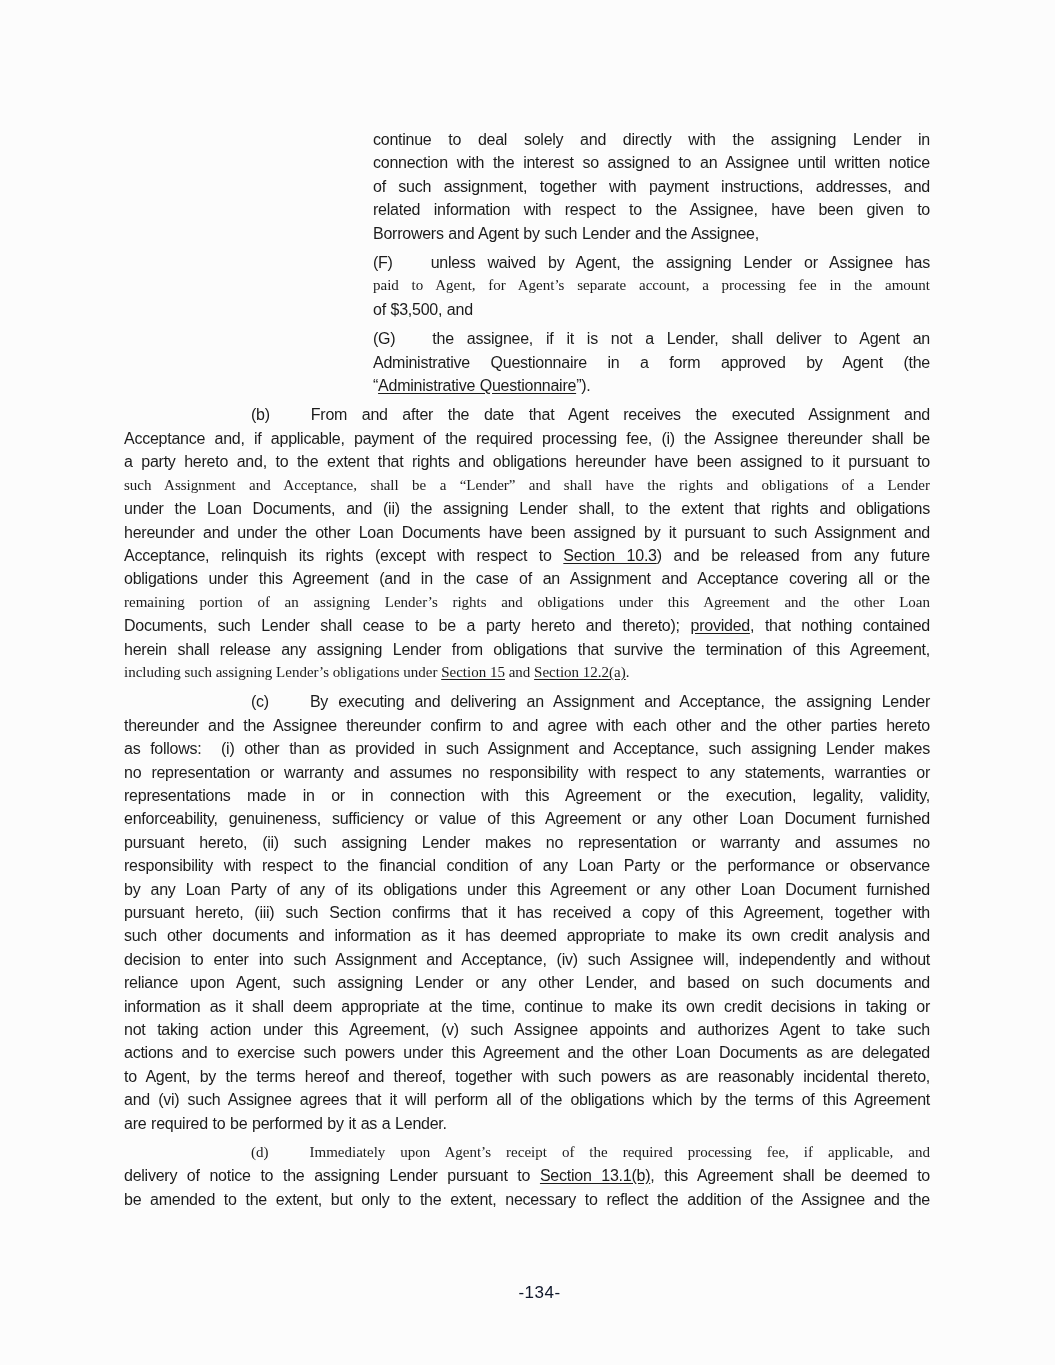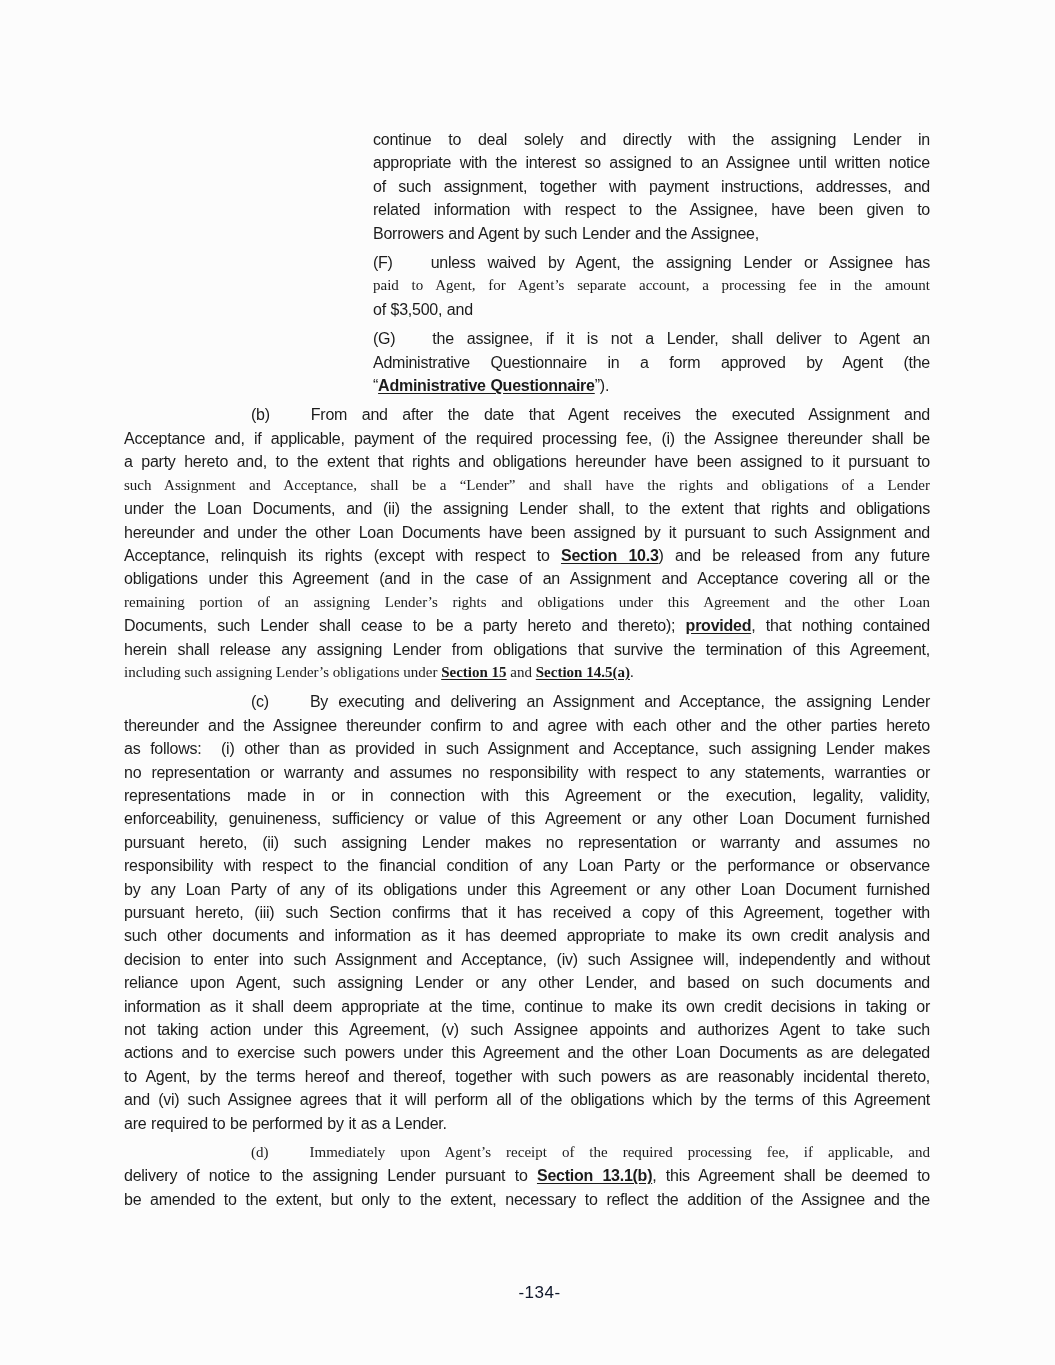--- a/index.html
+++ b/index.html
@@ -34,39 +34,39 @@
     text-align-last: justify;
   }
   .line.left-last { text-align-last: left; }
   .line.serif {
     font-family: "Liberation Serif", serif;
     font-size: 15px;
     letter-spacing: 0;
     word-spacing: 0;
   }
   .seg { white-space: normal; }
-  .seg.u { text-decoration: underline; text-underline-offset: 2px; font-weight: bold; }
+  .seg.u { text-decoration: underline; text-underline-offset: 2px; }
   .gap { display: inline-block; height: 1px; }
   .page-number {
     position: absolute;
     left: 0; top: 1283px; width: 100%;
     text-align: center;
     font-size: 17px;
     letter-spacing: 0.5px;
     color: #0f172a;
   }
 </style>
 </head>
 <body>
 
 <div class="page">
   <div class="content">
       <div class="block sub">
         <div class="line"><span class="seg">continue to deal solely and directly with the assigning Lender in</span></div>
-        <div class="line"><span class="seg">appropriate with the interest so assigned to an Assignee until written notice</span></div>
+        <div class="line"><span class="seg">connection with the interest so assigned to an Assignee until written notice</span></div>
         <div class="line"><span class="seg">of such assignment, together with payment instructions, addresses, and</span></div>
         <div class="line"><span class="seg">related information with respect to the Assignee, have been given to</span></div>
         <div class="line left-last"><span class="seg">Borrowers and Agent by such Lender and the Assignee,</span></div>
       </div>
       <div class="block sub">
         <div class="line"><span class="seg">(F)</span><span class="gap" style="width: 38px;"></span><span class="seg">unless waived by Agent, the assigning Lender or Assignee has</span></div>
         <div class="line serif"><span class="seg">paid to Agent, for Agent’s separate account, a processing fee in the amount</span></div>
         <div class="line left-last"><span class="seg">of $3,500, and</span></div>
       </div>
       <div class="block sub">
@@ -79,21 +79,21 @@
         <div class="line"><span class="seg">Acceptance and, if applicable, payment of the required processing fee, (i) the Assignee thereunder shall be</span></div>
         <div class="line"><span class="seg">a party hereto and, to the extent that rights and obligations hereunder have been assigned to it pursuant to</span></div>
         <div class="line serif"><span class="seg">such Assignment and Acceptance, shall be a “Lender” and shall have the rights and obligations of a Lender</span></div>
         <div class="line"><span class="seg">under the Loan Documents, and (ii) the assigning Lender shall, to the extent that rights and obligations</span></div>
         <div class="line"><span class="seg">hereunder and under the other Loan Documents have been assigned by it pursuant to such Assignment and</span></div>
         <div class="line"><span class="seg">Acceptance, relinquish its rights (except with respect to </span><span class="seg u">Section 10.3</span><span class="seg">) and be released from any future</span></div>
         <div class="line"><span class="seg">obligations under this Agreement (and in the case of an Assignment and Acceptance covering all or the</span></div>
         <div class="line serif"><span class="seg">remaining portion of an assigning Lender’s rights and obligations under this Agreement and the other Loan</span></div>
         <div class="line"><span class="seg">Documents, such Lender shall cease to be a party hereto and thereto); </span><span class="seg u">provided</span><span class="seg">, that nothing contained</span></div>
         <div class="line"><span class="seg">herein shall release any assigning Lender from obligations that survive the termination of this Agreement,</span></div>
-        <div class="line serif left-last"><span class="seg">including such assigning Lender’s obligations under </span><span class="seg u">Section 15</span><span class="seg"> and </span><span class="seg u">Section 14.5(a)</span><span class="seg">.</span></div>
+        <div class="line serif left-last"><span class="seg">including such assigning Lender’s obligations under </span><span class="seg u">Section 15</span><span class="seg"> and </span><span class="seg u">Section 12.2(a)</span><span class="seg">.</span></div>
       </div>
       <div class="block main">
         <div class="line" style="text-indent: 127px;"><span class="seg">(c)</span><span class="gap" style="width: 41px;"></span><span class="seg">By executing and delivering an Assignment and Acceptance, the assigning Lender</span></div>
         <div class="line"><span class="seg">thereunder and the Assignee thereunder confirm to and agree with each other and the other parties hereto</span></div>
         <div class="line"><span class="seg">as follows:&nbsp; (i) other than as provided in such Assignment and Acceptance, such assigning Lender makes</span></div>
         <div class="line"><span class="seg">no representation or warranty and assumes no responsibility with respect to any statements, warranties or</span></div>
         <div class="line"><span class="seg">representations made in or in connection with this Agreement or the execution, legality, validity,</span></div>
         <div class="line"><span class="seg">enforceability, genuineness, sufficiency or value of this Agreement or any other Loan Document furnished</span></div>
         <div class="line"><span class="seg">pursuant hereto, (ii) such assigning Lender makes no representation or warranty and assumes no</span></div>
         <div class="line"><span class="seg">responsibility with respect to the financial condition of any Loan Party or the performance or observance</span></div>

